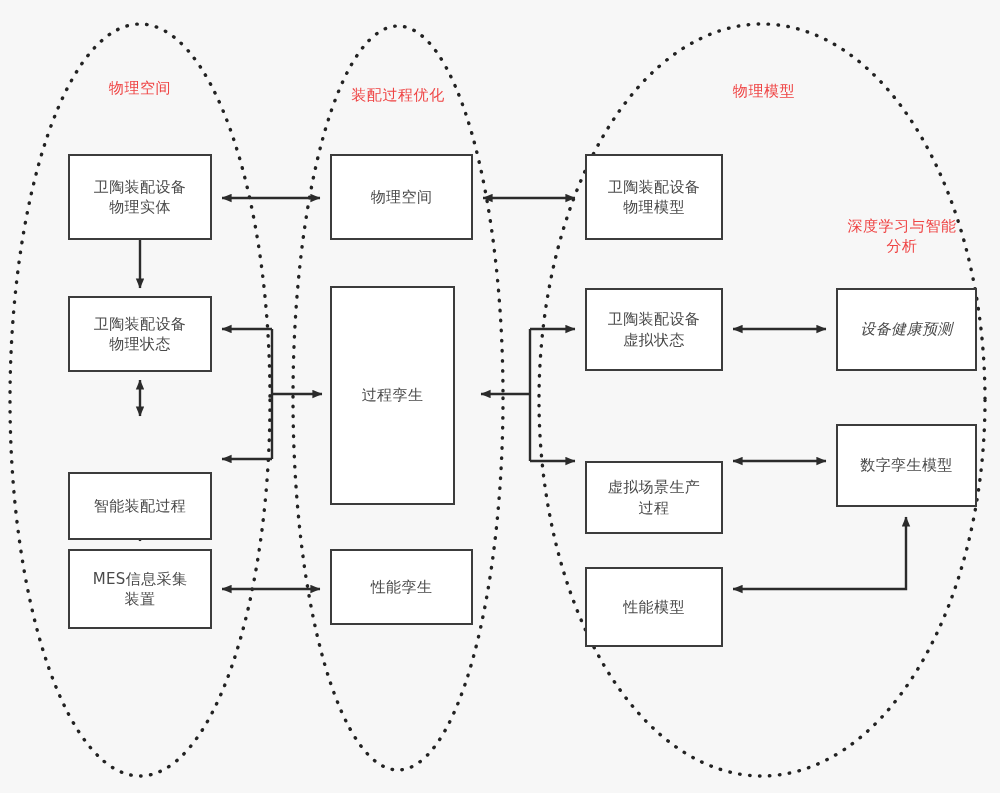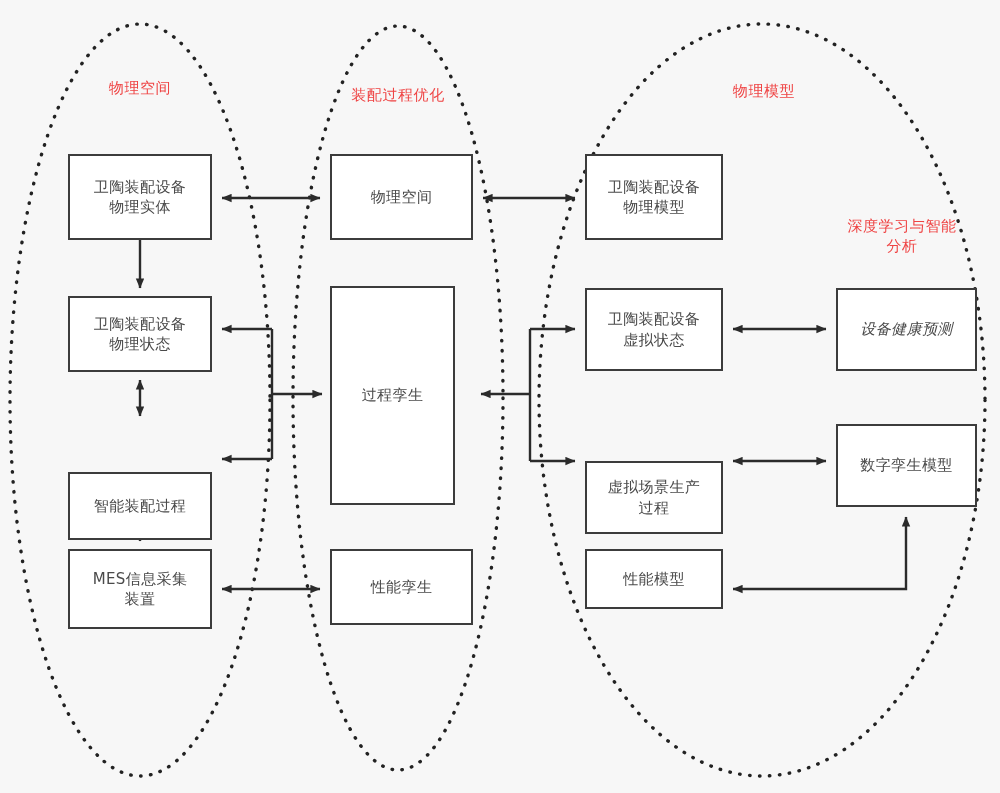--- a/index.html
+++ b/index.html
@@ -138,21 +138,21 @@
 
   <div class="node" style="left:585px; top:154px; width:138px; height:86px;">
     <span>卫陶装配设备<br>物理模型</span>
   </div>
   <div class="node" style="left:585px; top:288px; width:138px; height:83px;">
     <span>卫陶装配设备<br>虚拟状态</span>
   </div>
   <div class="node" style="left:585px; top:433px; width:138px; height:73px;margin-top:28px;">
     <span>虚拟场景生产<br>过程</span>
   </div>
-  <div class="node" style="left:585px; top:549px; width:138px; height:60px;align-items:center;">
+  <div class="node" style="left:585px; top:567px; width:138px; height:80px;align-items:center;">
     <span>性能模型</span>
   </div>
 
   <div class="node" style="left:836px; top:288px; width:141px; height:83px;font-style:italic;">
     <span>设备健康预测</span>
   </div>
   <div class="node" style="left:836px; top:424px; width:141px; height:83px;">
     <span>数字孪生模型</span>
   </div>
 

